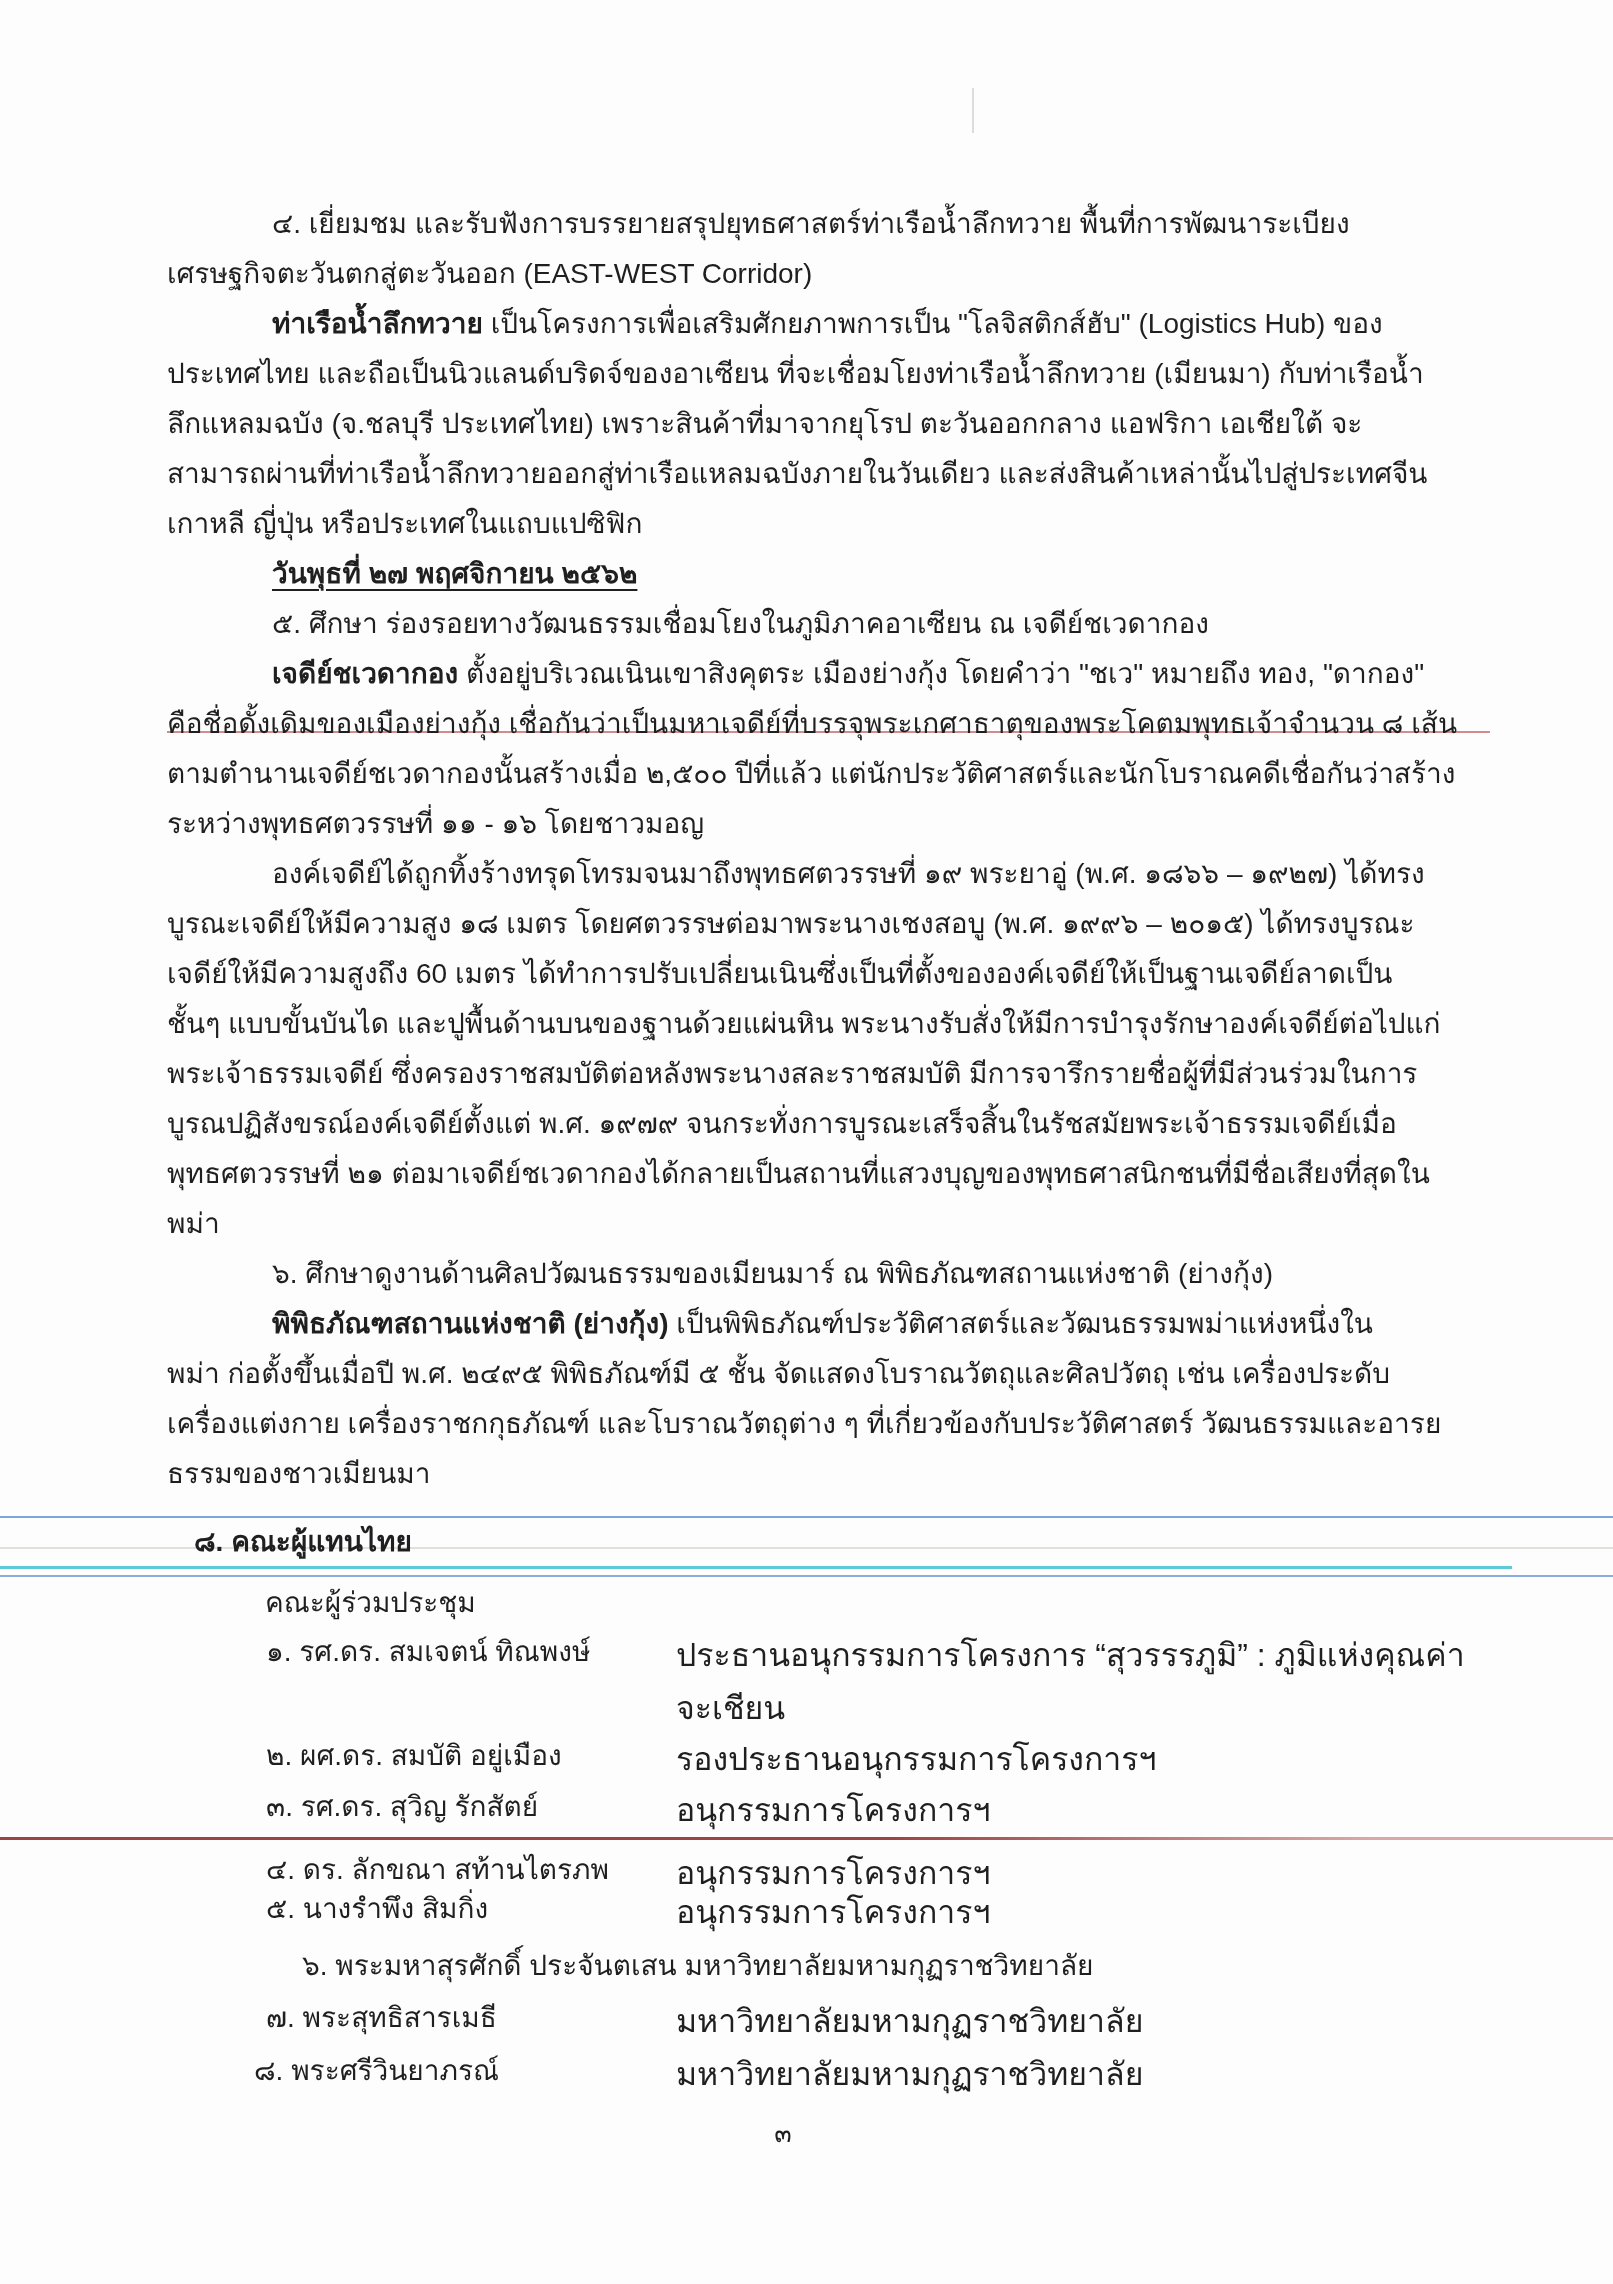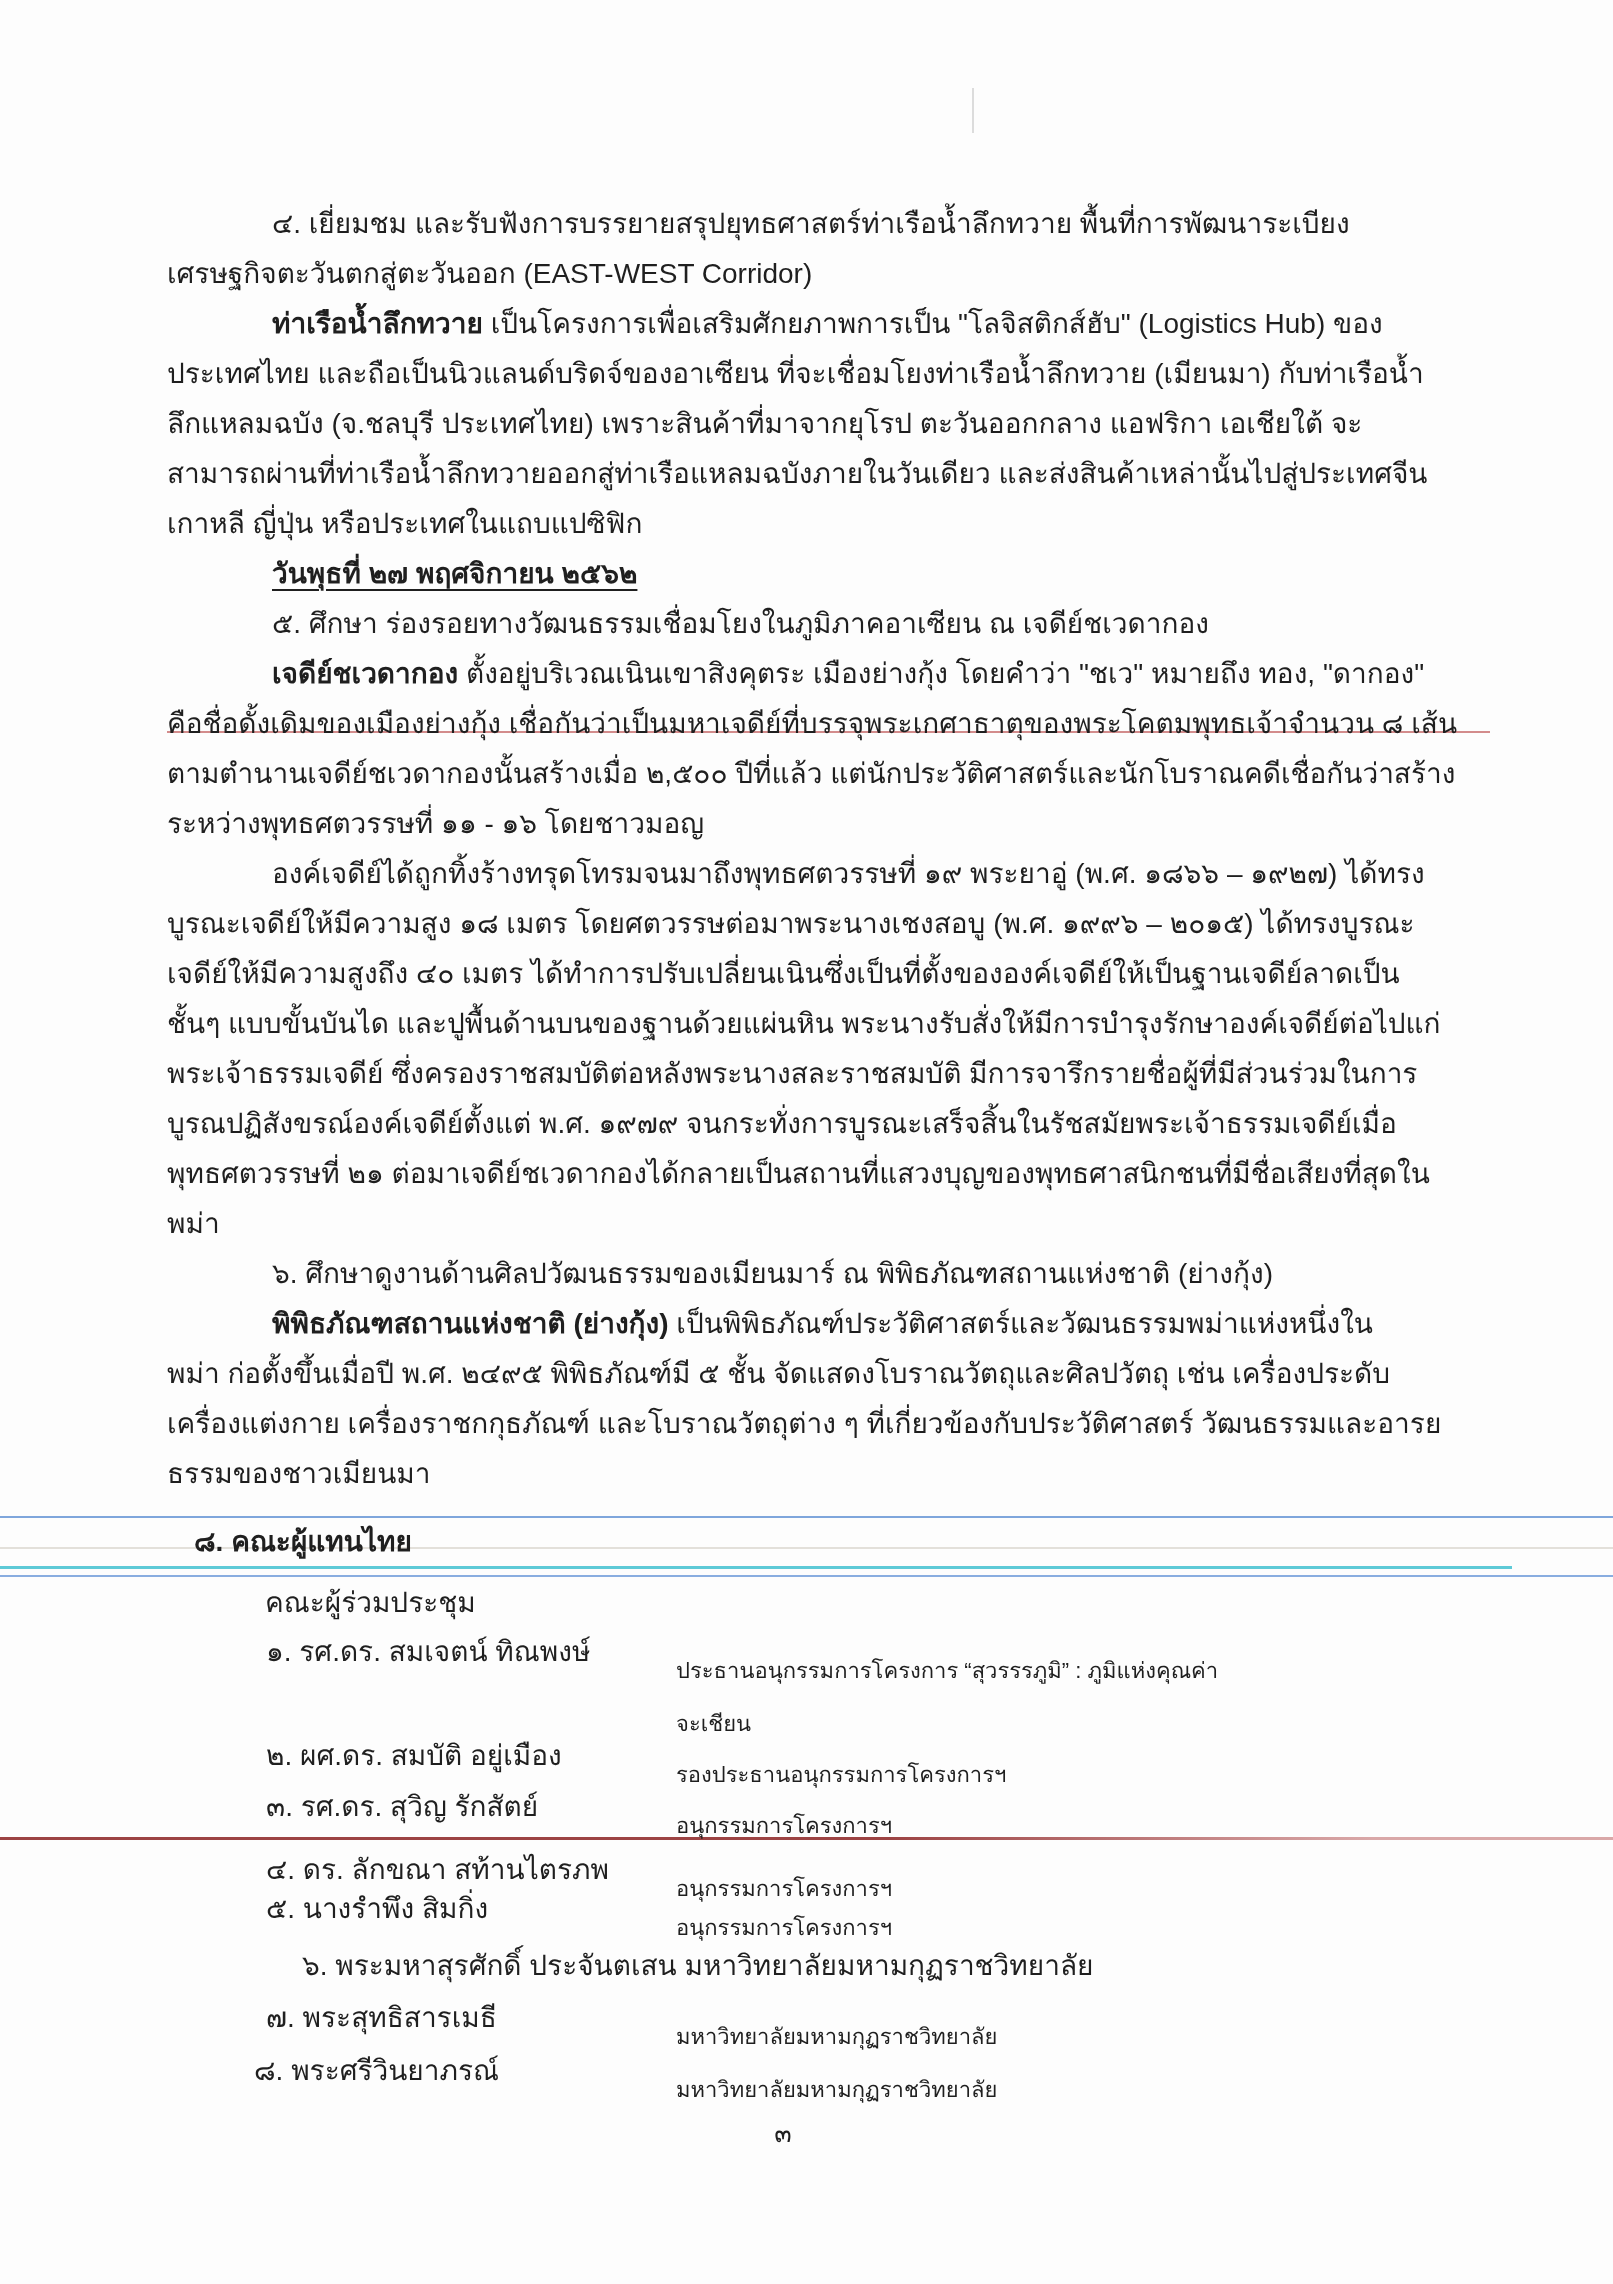--- a/index.html
+++ b/index.html
@@ -22,21 +22,21 @@
   .underline{text-decoration:underline;text-underline-offset:5.9px;text-decoration-thickness:2px;}
   .section-heading{
     position:absolute;left:166px;top:1519px;
     font-size:28px;font-weight:700;white-space:nowrap;margin-left:28px;
   }
   .sub-heading{
     position:absolute;left:265px;top:1580px;
     font-size:28px;white-space:nowrap;
   }
   .member-name{position:absolute;font-size:28px;white-space:nowrap;}
-  .member-role{position:absolute;font-size:22px;white-space:nowrap;margin-top:24px;}
+  .member-role{position:absolute;font-size:32px;white-space:nowrap;}
   .page-number{
     position:absolute;left:783px;top:2113px;
     transform:translateX(-50%);
     font-size:25.5px;
   }
   .artifact{position:absolute;pointer-events:none;}
 </style>
 </head>
 <body>
 
@@ -61,21 +61,21 @@
       <div class="line" style="top: 454px;">สามารถผ่านที่ท่าเรือน้ำลึกทวายออกสู่ท่าเรือแหลมฉบังภายในวันเดียว และส่งสินค้าเหล่านั้นไปสู่ประเทศจีน</div>
       <div class="line" style="top: 504px;">เกาหลี ญี่ปุ่น หรือประเทศในแถบแปซิฟิก</div>
       <div class="line indent bold underline" style="top: 554px;">วันพุธที่ ๒๗ พฤศจิกายน ๒๕๖๒</div>
       <div class="line indent" style="top: 604px;">๕. ศึกษา ร่องรอยทางวัฒนธรรมเชื่อมโยงในภูมิภาคอาเซียน ณ เจดีย์ชเวดากอง</div>
       <div class="line indent" style="top: 654px;"><span class="bold">เจดีย์ชเวดากอง</span> ตั้งอยู่บริเวณเนินเขาสิงคุตระ เมืองย่างกุ้ง โดยคำว่า "ชเว" หมายถึง ทอง, "ดากอง"</div>
       <div class="line" style="top: 704px;">คือชื่อดั้งเดิมของเมืองย่างกุ้ง เชื่อกันว่าเป็นมหาเจดีย์ที่บรรจุพระเกศาธาตุของพระโคตมพุทธเจ้าจำนวน ๘ เส้น</div>
       <div class="line" style="top: 754px;">ตามตำนานเจดีย์ชเวดากองนั้นสร้างเมื่อ ๒,๕๐๐ ปีที่แล้ว แต่นักประวัติศาสตร์และนักโบราณคดีเชื่อกันว่าสร้าง</div>
       <div class="line" style="top: 804px;">ระหว่างพุทธศตวรรษที่ ๑๑ - ๑๖ โดยชาวมอญ</div>
       <div class="line indent" style="top: 854px;">องค์เจดีย์ได้ถูกทิ้งร้างทรุดโทรมจนมาถึงพุทธศตวรรษที่ ๑๙ พระยาอู่ (พ.ศ. ๑๘๖๖ – ๑๙๒๗) ได้ทรง</div>
       <div class="line" style="top: 904px;">บูรณะเจดีย์ให้มีความสูง ๑๘ เมตร โดยศตวรรษต่อมาพระนางเชงสอบู (พ.ศ. ๑๙๙๖ – ๒๐๑๕) ได้ทรงบูรณะ</div>
-      <div class="line" style="top: 954px;">เจดีย์ให้มีความสูงถึง ๔๐ เมตร ได้ทำการปรับเปลี่ยนเนินซึ่งเป็นที่ตั้งขององค์เจดีย์ให้เป็นฐานเจดีย์ลาดเป็น</div>
+      <div class="line" style="top: 954px;">เจดีย์ให้มีความสูงถึง 60 เมตร ได้ทำการปรับเปลี่ยนเนินซึ่งเป็นที่ตั้งขององค์เจดีย์ให้เป็นฐานเจดีย์ลาดเป็น</div>
       <div class="line" style="top: 1004px;">ชั้นๆ แบบขั้นบันได และปูพื้นด้านบนของฐานด้วยแผ่นหิน พระนางรับสั่งให้มีการบำรุงรักษาองค์เจดีย์ต่อไปแก่</div>
       <div class="line" style="top: 1054px;">พระเจ้าธรรมเจดีย์ ซึ่งครองราชสมบัติต่อหลังพระนางสละราชสมบัติ มีการจารึกรายชื่อผู้ที่มีส่วนร่วมในการ</div>
       <div class="line" style="top: 1104px;">บูรณปฏิสังขรณ์องค์เจดีย์ตั้งแต่ พ.ศ. ๑๙๗๙ จนกระทั่งการบูรณะเสร็จสิ้นในรัชสมัยพระเจ้าธรรมเจดีย์เมื่อ</div>
       <div class="line" style="top: 1154px;">พุทธศตวรรษที่ ๒๑  ต่อมาเจดีย์ชเวดากองได้กลายเป็นสถานที่แสวงบุญของพุทธศาสนิกชนที่มีชื่อเสียงที่สุดใน</div>
       <div class="line" style="top: 1204px;">พม่า</div>
       <div class="line indent" style="top: 1254px;">๖. ศึกษาดูงานด้านศิลปวัฒนธรรมของเมียนมาร์ ณ พิพิธภัณฑสถานแห่งชาติ (ย่างกุ้ง)</div>
       <div class="line indent" style="top: 1304px;"><span class="bold">พิพิธภัณฑสถานแห่งชาติ (ย่างกุ้ง)</span> เป็นพิพิธภัณฑ์ประวัติศาสตร์และวัฒนธรรมพม่าแห่งหนึ่งใน</div>
       <div class="line" style="top: 1354px;">พม่า ก่อตั้งขึ้นเมื่อปี พ.ศ. ๒๔๙๕ พิพิธภัณฑ์มี ๕ ชั้น จัดแสดงโบราณวัตถุและศิลปวัตถุ เช่น เครื่องประดับ</div>
       <div class="line" style="top: 1404px;">เครื่องแต่งกาย เครื่องราชกกุธภัณฑ์ และโบราณวัตถุต่าง ๆ ที่เกี่ยวข้องกับประวัติศาสตร์ วัฒนธรรมและอารย</div>
       <div class="line" style="top: 1454px;">ธรรมของชาวเมียนมา</div>

